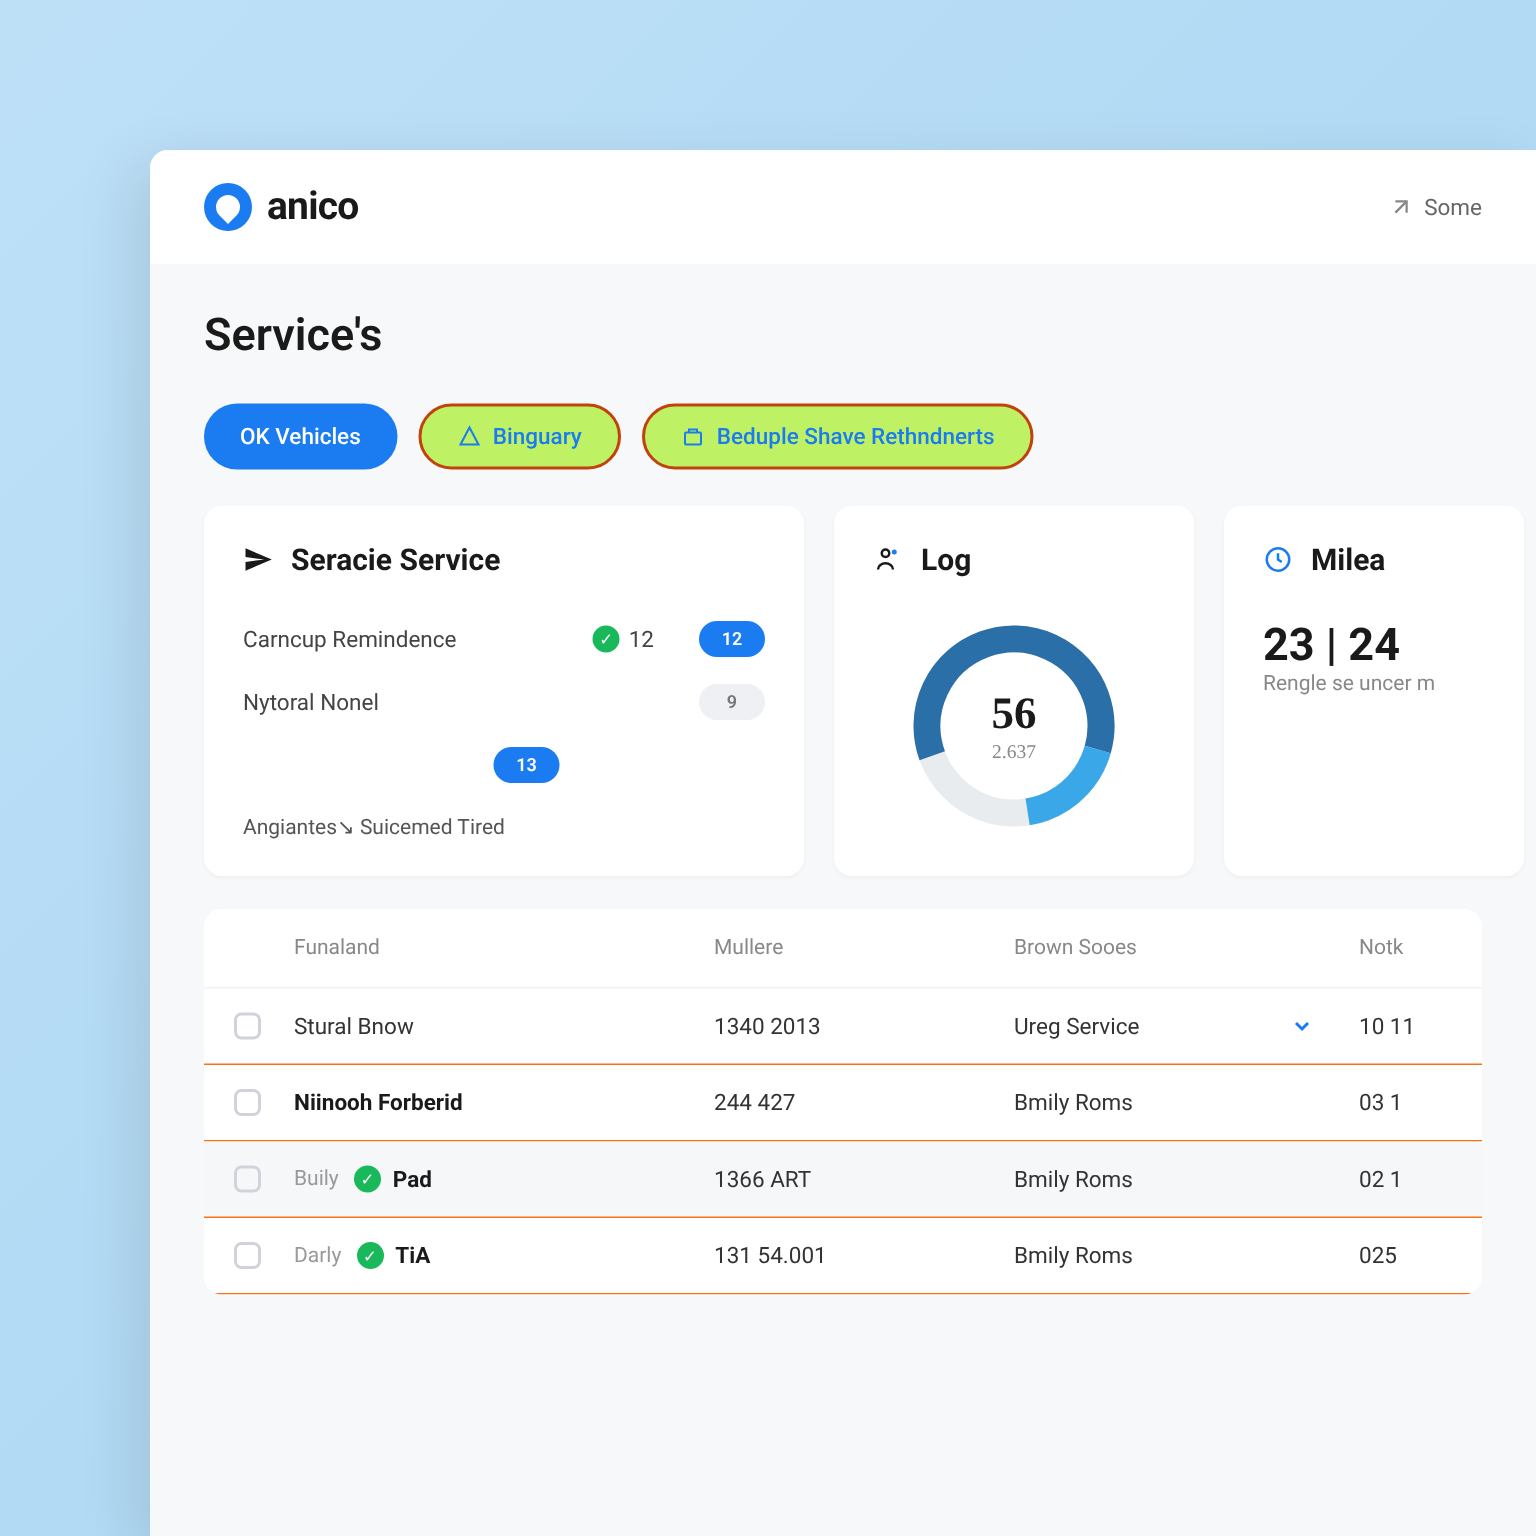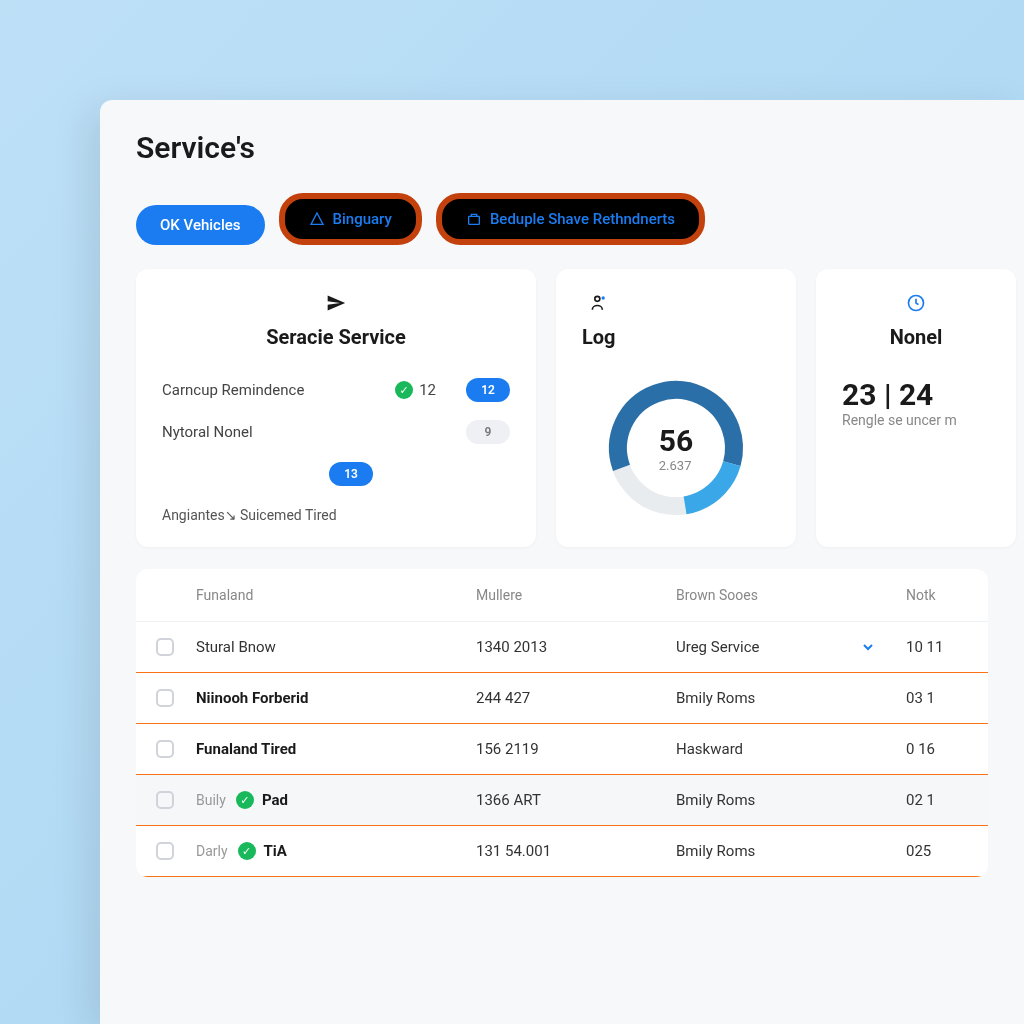--- a/index.html
+++ b/index.html
@@ -78,34 +78,33 @@
   font-size: 30px;
   font-weight: 600;
   color: #1a1a1a;
   margin-bottom: 28px;
   margin-top: 10px;
 }
 .tabs {
   display: flex;
   gap: 14px;
   margin-bottom: 24px;
-  align-items: flex-end;
 }
 .tab {
   padding: 11px 24px;
   border-radius: 24px;
   font-size: 15px;
   font-weight: 500;
   display: flex;
   align-items: center;
   gap: 8px;
   cursor: pointer;
-  background: #000000;
+  background: #bef264;
   color: #1a7cf0;
-  border: 6px solid #c2410c;
+  border: 2px solid #c2410c;
 }
 .tab.active {
   background: #1a7cf0;
   color: #ffffff;
   border: none;
 }
 .cards {
   display: flex;
   gap: 20px;
   margin-bottom: 22px;
@@ -130,21 +129,20 @@
   min-width: 200px;
 }
 .card-title {
   font-size: 20px;
   font-weight: 700;
   color: #1a1a1a;
   margin-bottom: 20px;
   display: flex;
   align-items: center;
   gap: 12px;
-  flex-direction: column;
 }
 .service-row {
   display: flex;
   align-items: center;
   justify-content: center;
   padding: 9px 0;
   font-size: 15px;
   color: #444;
 }
 .service-label { flex: 1; }
@@ -187,20 +185,22 @@
   position: relative;
   width: 150px;
   height: 150px;
   margin-top: 4px;
 }
 .donut-center {
   position: absolute;
   top: 50%;
   left: 50%;
   transform: translate(-50%, -50%);
+  text-align: center;
+  font-family: Liberation Serif, serif;
 }
 .donut-big {
   font-size: 30px;
   font-weight: 700;
   color: #1a1a1a;
 }
 .donut-small {
   font-size: 13px;
   color: #888;
 }
@@ -265,20 +265,35 @@
 }
 .chevron-down {
   color: #1a7cf0;
 }
 svg { display: block; }
 </style>
 </head>
 <body>
 
 <div class="app-window">
+  <div class="header">
+    <div class="logo">
+      <div class="logo-mark"></div>
+      <div class="logo-text">anico</div>
+    </div>
+    <div class="header-right">
+      <div class="header-item">
+        <svg width="18" height="18" viewBox="0 0 24 24" fill="none" stroke="#888" stroke-width="2">
+            <path d="M7 7h10v10"></path>
+            <path d="M7 17L17 7"></path>
+          </svg>
+        <span>Some</span>
+      </div>
+    </div>
+  </div>
 
   <div class="content">
     <h1 class="page-title">Service's</h1>
 
     <div class="tabs">
       <div class="tab active">
         <span>OK Vehicles</span>
       </div>
       <div class="tab">
         <svg width="16" height="16" viewBox="0 0 24 24" fill="none" stroke="#1a7cf0" stroke-width="2">
@@ -347,21 +362,21 @@
           </div>
         </div>
       </div>
 
       <div class="card card-milea">
         <div class="card-title">
           <svg width="20" height="20" viewBox="0 0 24 24" fill="none" stroke="#1a7cf0" stroke-width="2">
               <circle cx="12" cy="12" r="9"></circle>
               <path d="M12 7v5l3 2"></path>
             </svg>
-          <span>Nonel</span>
+          <span>Milea</span>
         </div>
         <div class="milea-big">23 | 24</div>
         <div class="milea-sub">Rengle se uncer m</div>
       </div>
     </div>
 
     <div class="table">
       <div class="table-head">
         <div></div>
         <div>Funaland</div>
@@ -390,31 +405,20 @@
         <div class="cell-charage">
           <span class="bold">Niinooh Forberid</span>
         </div>
         <div>244 427</div>
         <div class="cell-brown">
           <span>Bmily Roms</span>
         </div>
         <div>03 1</div>
       </div>
 
-      <div class="table-row">
-        <div class="checkbox"></div>
-        <div class="cell-charage">
-          <span class="bold">Funaland Tired</span>
-        </div>
-        <div>156 2119</div>
-        <div class="cell-brown">
-          <span>Haskward</span>
-        </div>
-        <div>0 16</div>
-      </div>
 
       <div class="table-row highlight">
         <div class="checkbox"></div>
         <div class="cell-charage">
           <span class="muted-small">Buily</span>
           <span class="check-badge">✓</span>
           <span class="bold">Pad</span>
         </div>
         <div>1366 ART</div>
         <div class="cell-brown">

